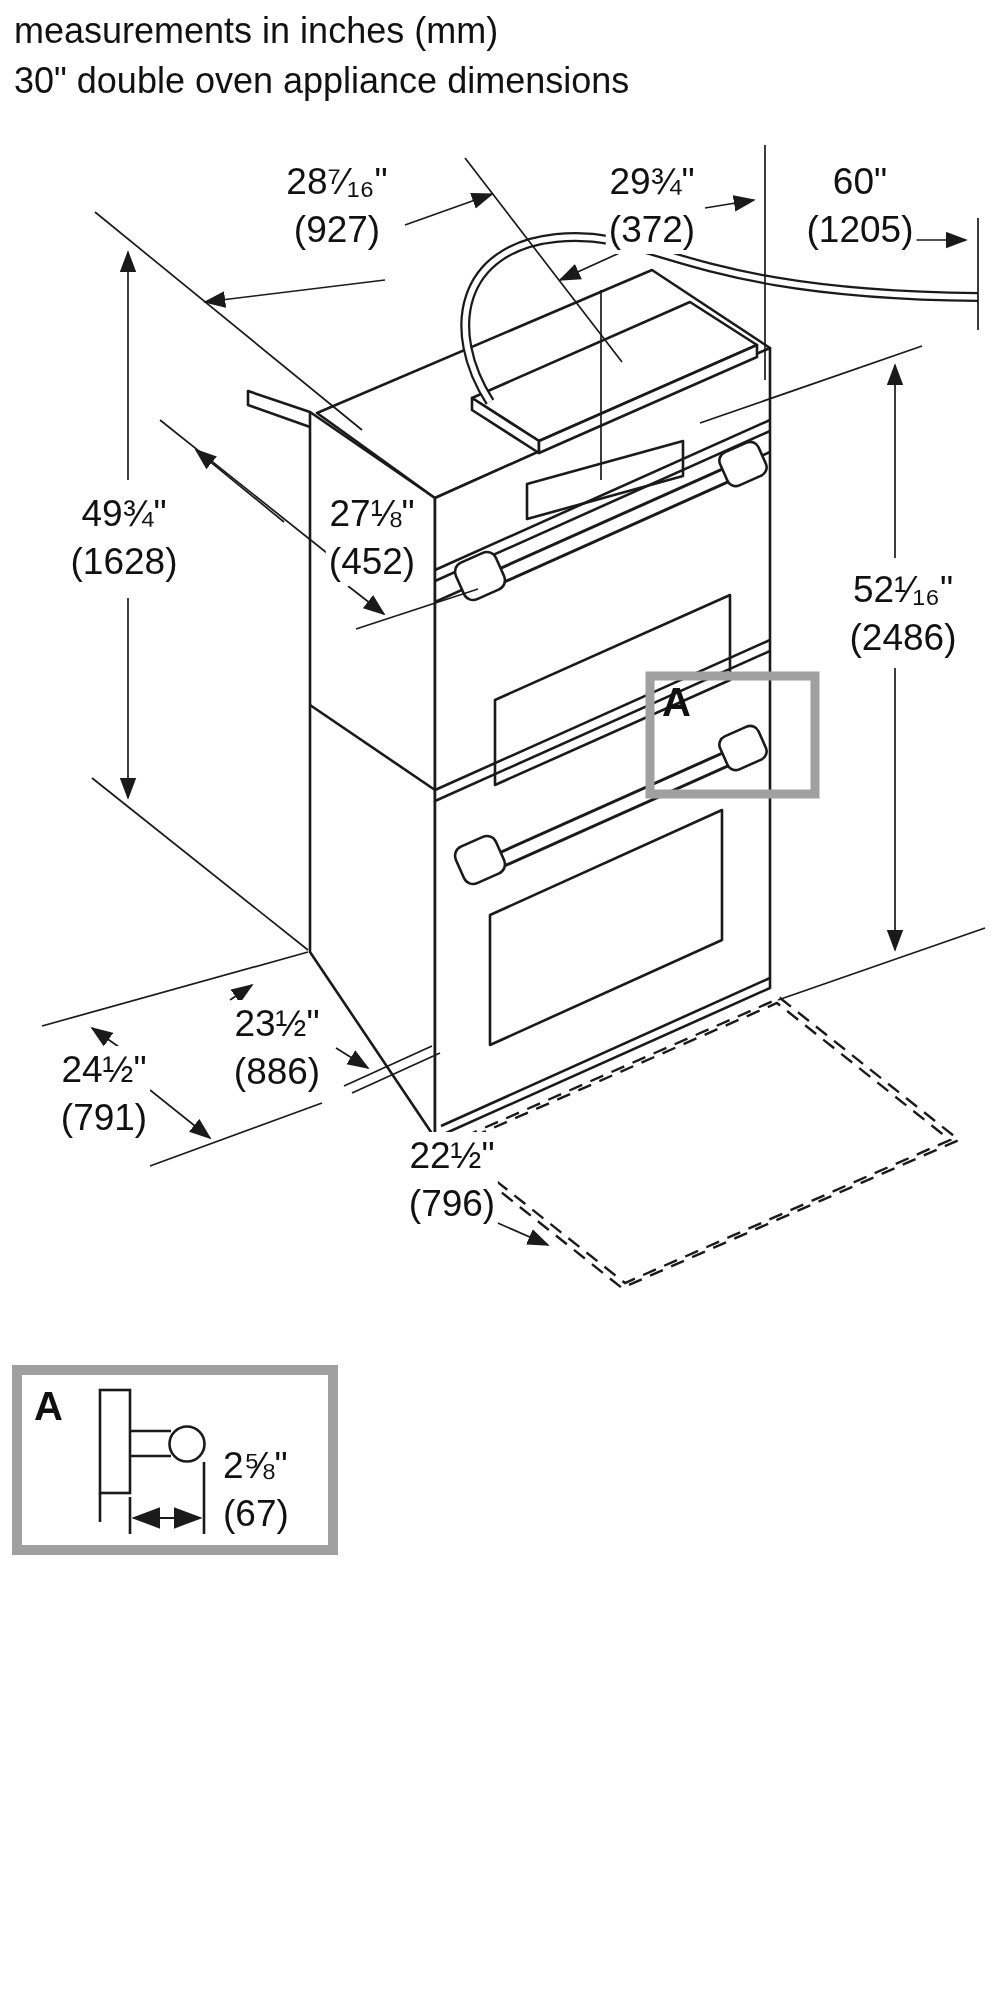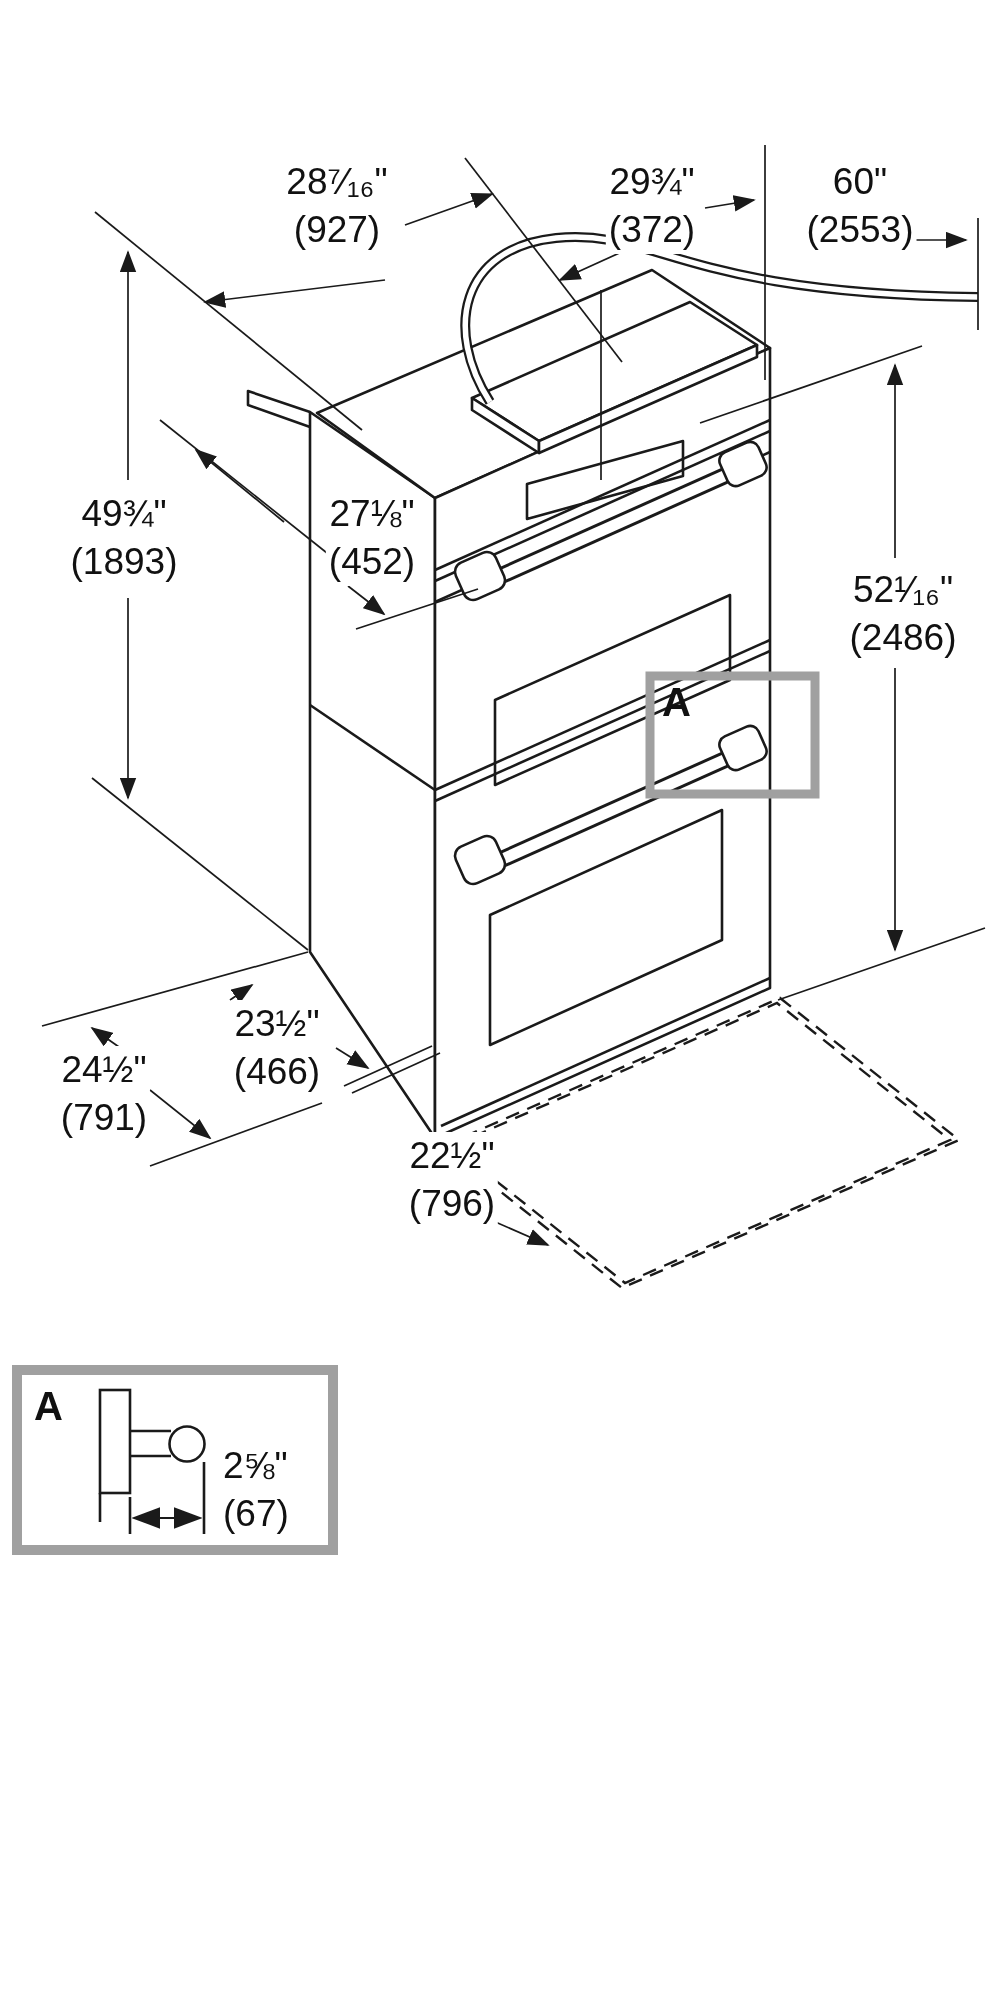--- a/index.html
+++ b/index.html
@@ -122,59 +122,63 @@
         <path d="M100,1493 L100,1522"></path>
         <path d="M130,1431 L171,1431 M130,1456 L171,1456"></path>
         <circle cx="187" cy="1444" r="17.5" fill="#ffffff"></circle>
         <path d="M130,1497 L130,1534"></path>
         <path d="M204,1462 L204,1534"></path>
       </g>
       <path d="M134,1518 L200,1518" stroke="#1a1a1a" stroke-width="2.2" fill="none" marker-start="url(#ah)" marker-end="url(#ah)"></path>
     </g>
   </svg>
 
+  <div class="title">
+    <div>measurements in inches (mm)</div>
+    <div>30" double oven appliance dimensions</div>
+  </div>
 
   <div class="dim center" style="left:337px;top:158px;">
     <span>28⁷⁄₁₆"</span>
     <span>(927)</span>
   </div>
 
   <div class="dim center" style="left:652px;top:158px;">
     <span>29¾"</span>
     <span>(372)</span>
   </div>
 
   <div class="dim center" style="left:860px;top:158px;">
     <span>60"</span>
-    <span>(2553)</span>
+    <span>(1205)</span>
   </div>
 
   <div class="dim center" style="left:124px;top:490px;">
     <span>49¾"</span>
-    <span>(1893)</span>
+    <span>(1628)</span>
   </div>
 
   <div class="dim center" style="left:372px;top:490px;">
     <span>27⅛"</span>
     <span>(452)</span>
   </div>
 
   <div class="dim center" style="left:903px;top:566px;">
     <span>52¹⁄₁₆"</span>
     <span>(2486)</span>
   </div>
 
   <div class="dim center" style="left:104px;top:1046px;">
     <span>24½"</span>
     <span>(791)</span>
   </div>
 
   <div class="dim center" style="left:277px;top:1000px;">
     <span>23½"</span>
-    <span>(466)</span>
+    <span>(886)</span>
   </div>
 
   <div class="dim center" style="left:452px;top:1132px;">
     <span>22½"</span>
     <span>(796)</span>
   </div>
 
   <div class="marker-a" style="left:662px;top:680px;">A</div>
 
   <div class="marker-a" style="left:34px;top:1384px;">A</div>

